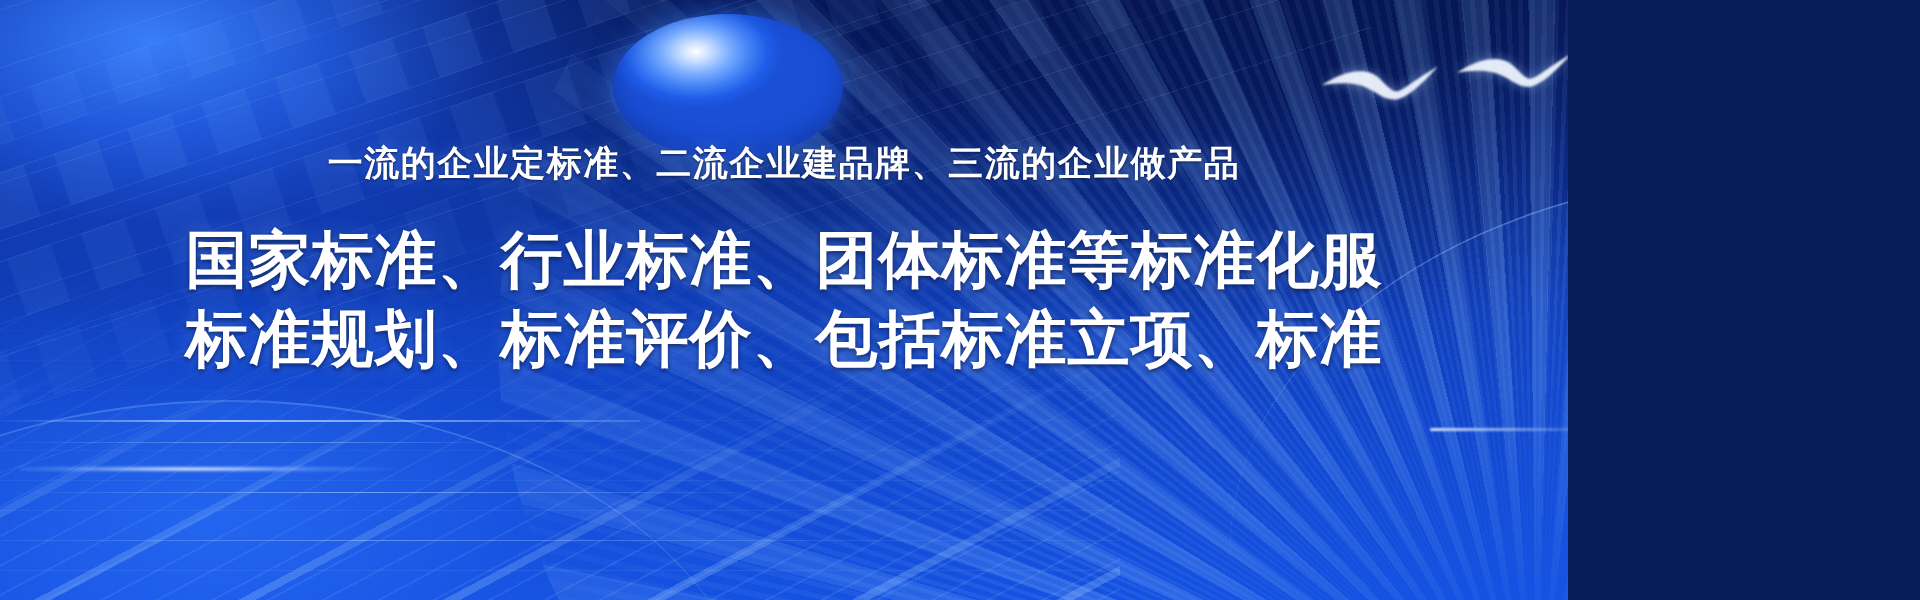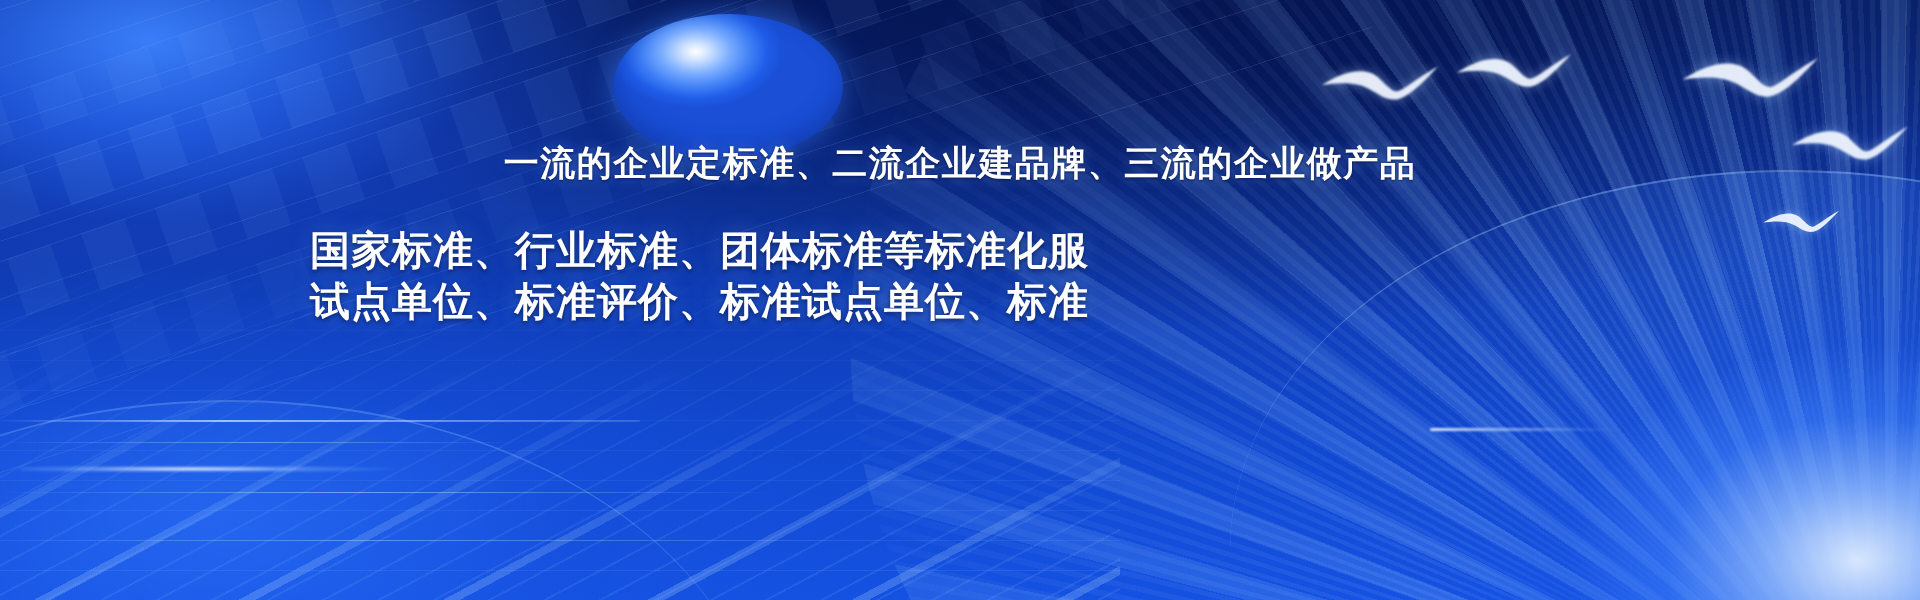--- a/index.html
+++ b/index.html
@@ -5,24 +5,24 @@
 <style>
   html, body {
     margin: 0;
     padding: 0;
     background: #071d5a;
   }
   * { box-sizing: border-box; }
 
   .banner {
     position: relative;
-    width: 1920px;
+    width: 1568px;
     height: 600px;
     overflow: hidden;
-    font-family: Liberation Serif, serif;
+    font-family: Liberation Mono, monospace;
     background: #0b2b86;
   }
 
   
   .bg-layer { position: absolute; inset: 0; pointer-events: none; }
 
   
   .bg-base {
     background:
       linear-gradient(180deg,
@@ -283,22 +283,22 @@
     color: #ffffff;
     white-space: nowrap;
     text-shadow:
       0 1px 3px rgba(2,14,60,0.75),
       0 0 14px rgba(120,175,255,0.40);
   }
 
   .subhead {
     margin-top: 38px;
     width: 1300px;
-    text-align: left;
-    font-size: 40px;
+    text-align: center;
+    font-size: 62px;
     font-weight: 700;
     line-height: 1.28;
     letter-spacing: 1px;
     color: #ffffff;
     text-shadow:
       0 2px 5px rgba(2,14,60,0.70),
       0 0 20px rgba(120,175,255,0.35);
   }
   .subhead .line { display: block; white-space: nowrap; }
   
@@ -368,17 +368,17 @@
         </svg>
       </div>
     </div>
 
   <div class="content">
 
     <div class="headline">一流的企业定标准、二流企业建品牌、三流的企业做产品</div>
 
     <div class="subhead">
       <span class="line l1">国家标准、行业标准、团体标准等标准化服</span>
-      <span class="line l3">试点单位、标准评价、标准试点单位、标准</span>
+      <span class="line l3">标准规划、标准评价、包括标准立项、标准</span>
     </div>
 
   </div>
 </div>
 
 </body></html>

